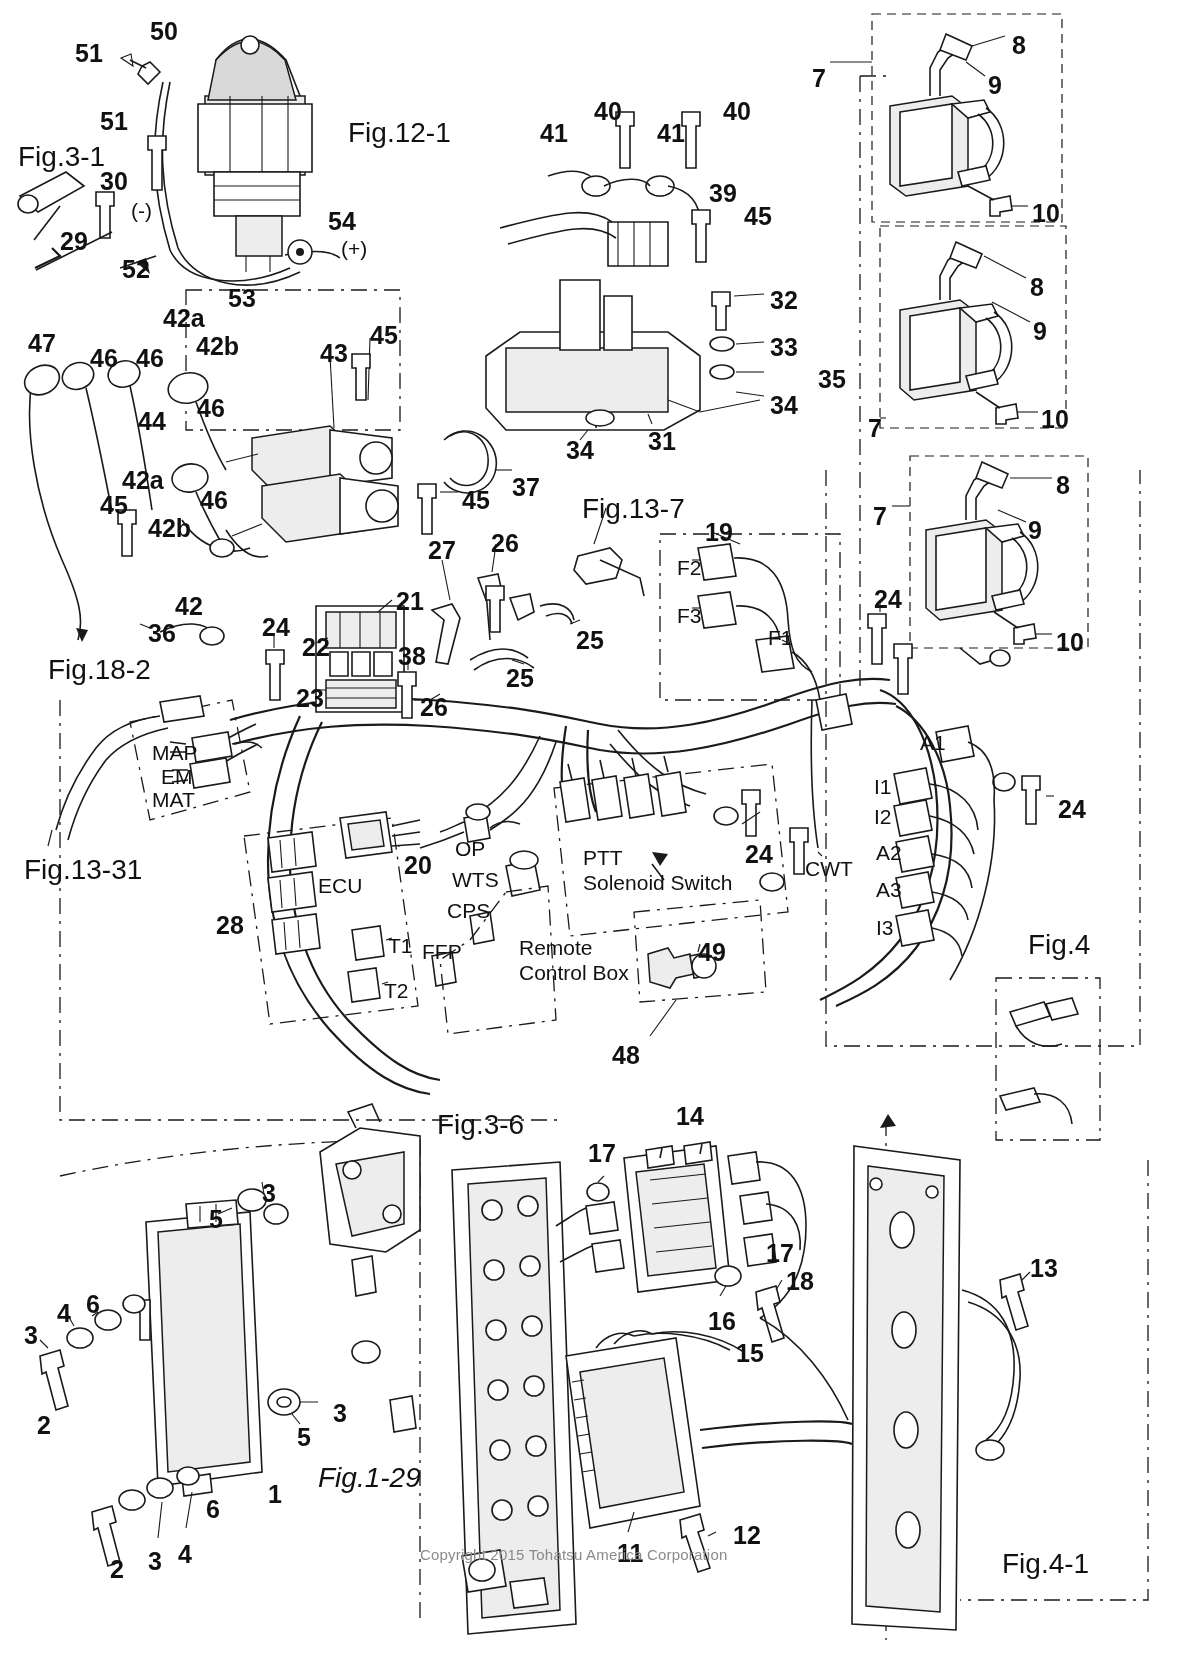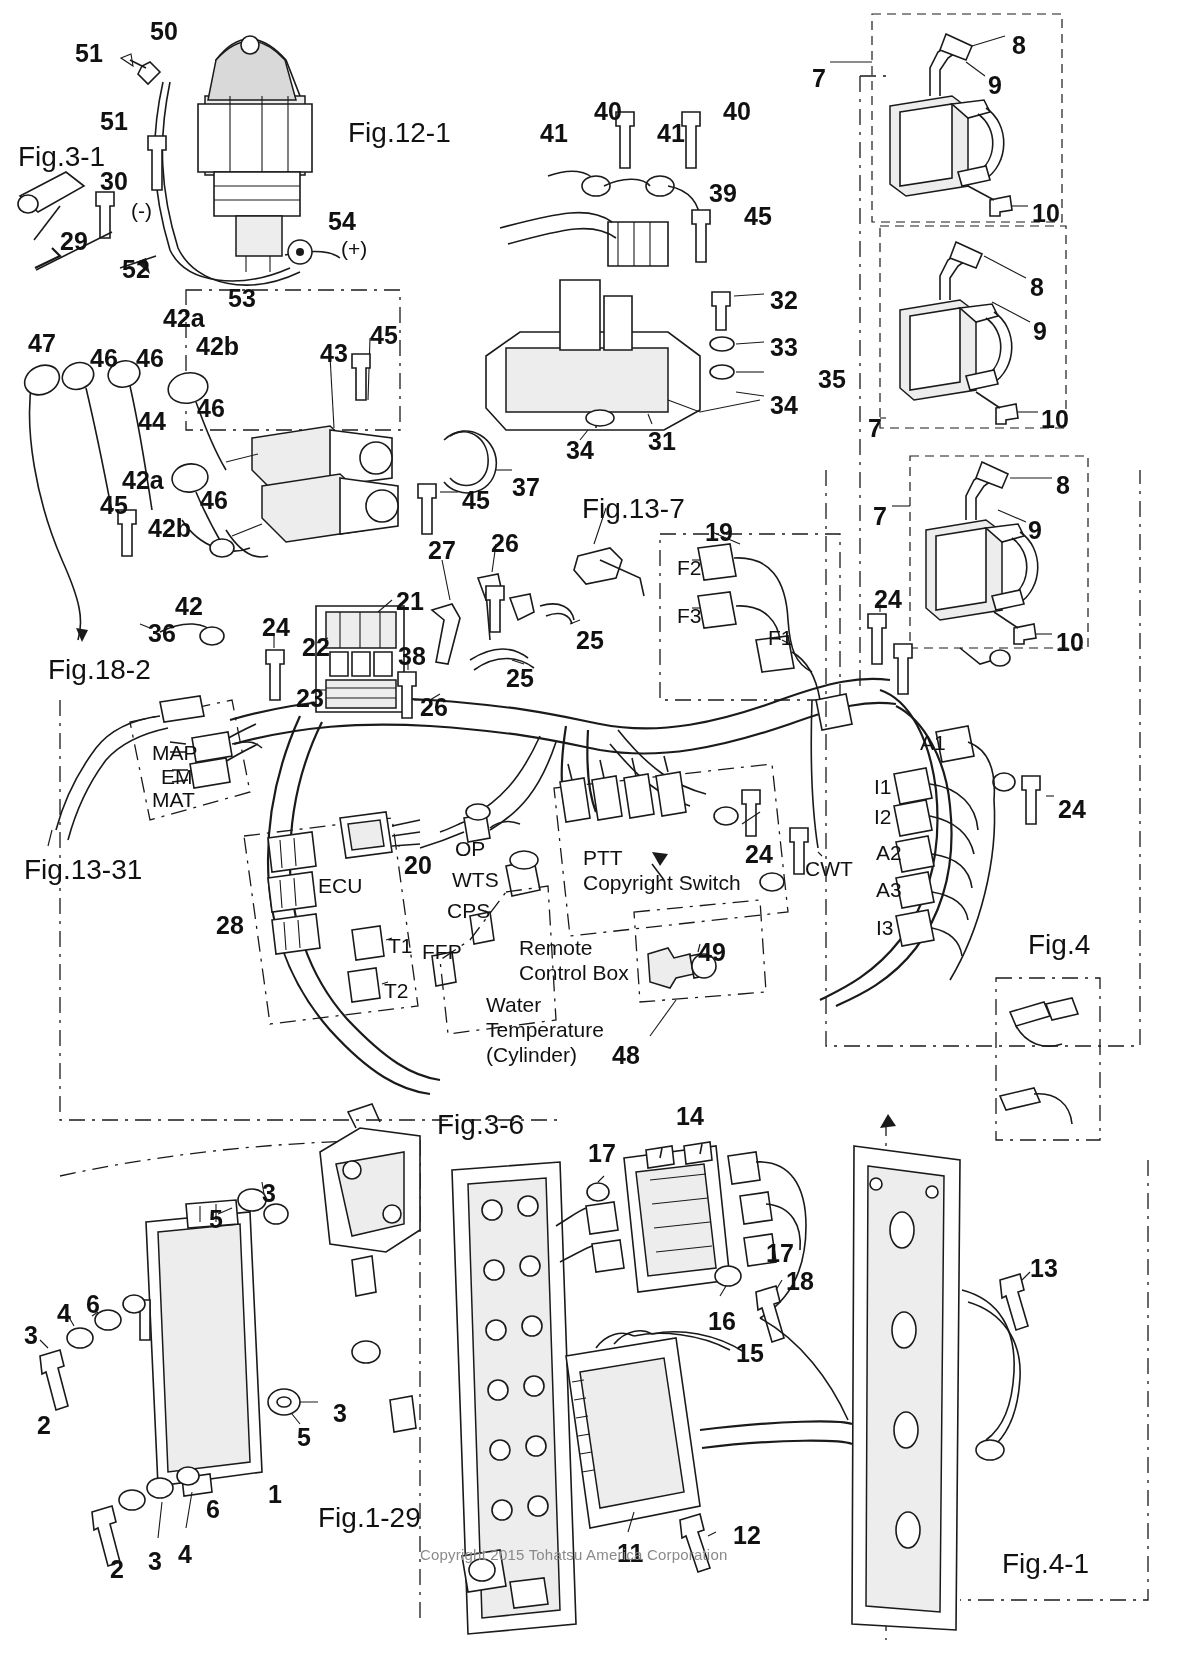--- a/index.html
+++ b/index.html
@@ -632,21 +632,21 @@
   <div class="lbl num" style="left:617px;top:1540px;">11</div>
   <div class="lbl num" style="left:733px;top:1522px;">12</div>
 
   <div class="lbl fig" style="left:348px;top:118px;">Fig.12-1</div>
   <div class="lbl fig" style="left:18px;top:142px;">Fig.3-1</div>
   <div class="lbl fig" style="left:48px;top:655px;">Fig.18-2</div>
   <div class="lbl fig" style="left:582px;top:494px;">Fig.13-7</div>
   <div class="lbl fig" style="left:24px;top:855px;">Fig.13-31</div>
   <div class="lbl fig" style="left:1028px;top:930px;">Fig.4</div>
   <div class="lbl fig" style="left:437px;top:1110px;">Fig.3-6</div>
-  <div class="lbl fig" style="left:318px;top:1503px;">Fig.1-29</div>
+  <div class="lbl fig" style="left:318px;top:1463px;font-style:italic;">Fig.1-29</div>
   <div class="lbl fig" style="left:1002px;top:1549px;">Fig.4-1</div>
 
   <div class="lbl tag" style="left:677px;top:557px;">F2</div>
   <div class="lbl tag" style="left:677px;top:605px;">F3</div>
   <div class="lbl tag" style="left:768px;top:627px;">F1</div>
   <div class="lbl tag" style="left:805px;top:858px;">CWT</div>
   <div class="lbl tag" style="left:152px;top:742px;">MAP</div>
   <div class="lbl tag" style="left:161px;top:766px;">EM</div>
   <div class="lbl tag" style="left:152px;top:789px;">MAT</div>
   <div class="lbl tag" style="left:455px;top:838px;">OP</div>
@@ -657,21 +657,18 @@
   <div class="lbl tag" style="left:388px;top:935px;">T1</div>
   <div class="lbl tag" style="left:384px;top:980px;">T2</div>
   <div class="lbl tag" style="left:920px;top:732px;">A1</div>
   <div class="lbl tag" style="left:874px;top:776px;">I1</div>
   <div class="lbl tag" style="left:874px;top:806px;">I2</div>
   <div class="lbl tag" style="left:876px;top:842px;">A2</div>
   <div class="lbl tag" style="left:876px;top:879px;">A3</div>
   <div class="lbl tag" style="left:876px;top:917px;">I3</div>
 
   <div class="lbl multi" style="left:583px;top:846px;">PTT
-Copyright Switch</div>
+Solenoid Switch</div>
   <div class="lbl multi" style="left:519px;top:936px;">Remote
 Control Box</div>
-  <div class="lbl multi" style="left:486px;top:993px;">Water
-Temperature
-(Cylinder)</div>
 
   <div class="copy" style="left:420px;top:1546px;">Copyright 2015 Tohatsu America Corporation</div>
 </div>
 
 </body></html>

